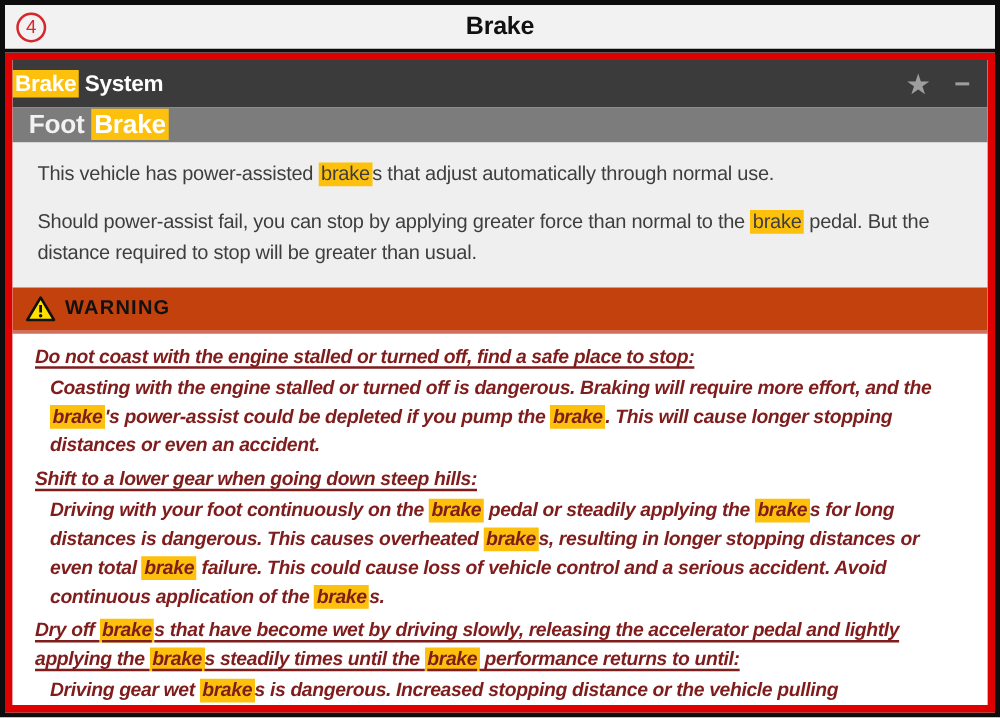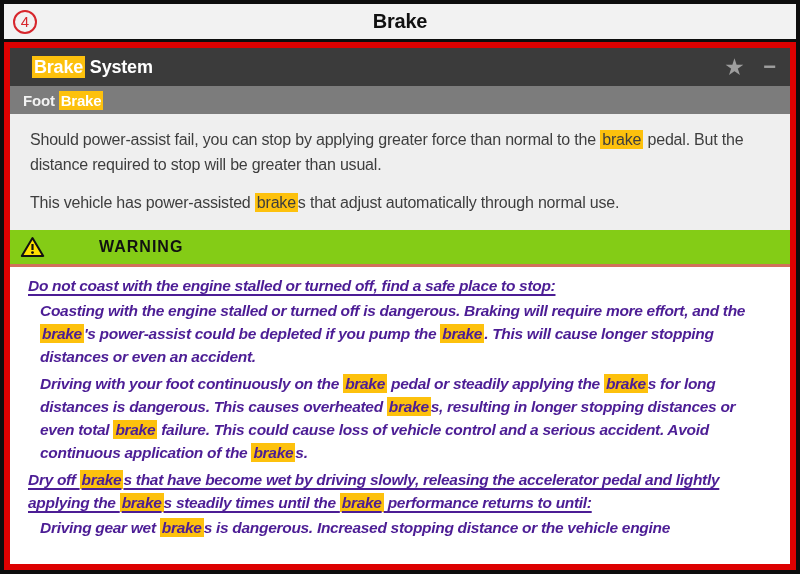--- a/index.html
+++ b/index.html
@@ -35,69 +35,68 @@
     border:6px solid #dd0101;
     background:#fff;
     display:flex; flex-direction:column;
     overflow:hidden;
   }
 
   .panel-header {
     flex:0 0 38px;
     background:#3b3b3b;
     display:flex; align-items:center;
-    padding:0 14px 0 22px;
+    padding:0 14px 0 0;
     color:#fff; font-size:18px; font-weight:bold;
     letter-spacing:-0.2px;
   }
   .panel-header .title-segs { flex:1 1 auto; }
   .icon-btn { color:#9e9e9e; margin-left:20px; cursor:default; }
   .star { font-size:20px; }
   .minus { font-size:22px; font-weight:bold; line-height:10px; }
 
   .panel-subheader {
     flex:0 0 28px;
     background:#7c7c7c;
     display:flex; align-items:center;
     padding:0 13px;
-    color:#f2f2f2; font-size:15px; font-weight:bold;
+    color:#f2f2f2; font-size:21px; font-weight:bold;
     letter-spacing:-0.2px;
   }
 
   
   .hl { background:#fdc10d; padding:1px 2px; }
   .panel-header .hl, .panel-subheader .hl { color:#fff; }
 
   
   .intro {
     background:#efefef;
     padding:13px 20px 15px 20px;
     color:#3e3e3e; font-size:16px; letter-spacing:-0.2px;
   }
   .intro p { line-height:25px; margin:0 0 13px 0; }
   .intro p:last-child { margin-bottom:0; }
 
   
   .warning-bar {
     flex:0 0 37px;
-    background:#84cc16;
+    background:#c2410c;
     border-bottom:3px solid #d2705b;
     display:flex; align-items:center;
     padding:0 10px;
-    gap:47px;
   }
   .warning-bar svg { flex:0 0 auto; margin-right:7px; }
   .warning-label { font-size:16px; font-weight:bold; color:#111; letter-spacing:1px; }
 
   
   .warning-body {
     flex:1 1 auto; overflow:hidden;
     background:#fff;
     padding:5px 10px 0 18px;
-    color:#4c1d95;
+    color:#7f1d1d;
     font-size:15.5px; font-weight:bold; font-style:italic;
     letter-spacing:-0.3px;
   }
   .warning-body h3 {
     font-size:15.5px; line-height:23px; font-weight:bold;
     text-decoration:underline;
     text-decoration-thickness:1.5px;
     text-underline-offset:3px;
     margin:2px 0;
   }
@@ -119,35 +118,36 @@
       <span class="title-segs"><span class="hl">Brake</span><span> System</span></span>
       <span class="icon-btn star">★</span>
       <span class="icon-btn minus">−</span>
     </div>
 
     <div class="panel-subheader">
       <span><span>Foot </span><span class="hl">Brake</span></span>
     </div>
 
     <div class="intro">
+      <p><span>This vehicle has power-assisted </span><span class="hl">brake</span><span>s that adjust automatically through normal use.</span></p>
       <p><span>Should power-assist fail, you can stop by applying greater force than normal to the </span><span class="hl">brake</span><span> pedal. But the distance required to stop will be greater than usual.</span></p>
-      <p><span>This vehicle has power-assisted </span><span class="hl">brake</span><span>s that adjust automatically through normal use.</span></p>
     </div>
 
     <div class="warning-bar">
       <svg width="25" height="22" viewBox="0 0 25 22">
         <path d="M12.5 2 L23.2 20 L1.8 20 Z" fill="#ffdf00" stroke="#111" stroke-width="2" stroke-linejoin="round"></path>
         <rect x="11.4" y="8" width="2.2" height="6" fill="#111"></rect>
         <circle cx="12.5" cy="16.6" r="1.4" fill="#111"></circle>
       </svg>
       <span class="warning-label">WARNING</span>
     </div>
 
     <div class="warning-body">
       <h3><span>Do not coast with the engine stalled or turned off, find a safe place to stop:</span></h3>
       <p><span>Coasting with the engine stalled or turned off is dangerous. Braking will require more effort, and the </span><span class="hl">brake</span><span>'s power-assist could be depleted if you pump the </span><span class="hl">brake</span><span>. This will cause longer stopping distances or even an accident.</span></p>
+      <h3><span>Shift to a lower gear when going down steep hills:</span></h3>
       <p><span>Driving with your foot continuously on the </span><span class="hl">brake</span><span> pedal or steadily applying the </span><span class="hl">brake</span><span>s for long distances is dangerous. This causes overheated </span><span class="hl">brake</span><span>s, resulting in longer stopping distances or even total </span><span class="hl">brake</span><span> failure. This could cause loss of vehicle control and a serious accident. Avoid continuous application of the </span><span class="hl">brake</span><span>s.</span></p>
       <h3><span>Dry off </span><span class="hl">brake</span><span>s that have become wet by driving slowly, releasing the accelerator pedal and lightly applying the </span><span class="hl">brake</span><span>s steadily times until the </span><span class="hl">brake</span><span> performance returns to until:</span></h3>
-      <p><span>Driving gear wet </span><span class="hl">brake</span><span>s is dangerous. Increased stopping distance or the vehicle engine</span></p>
+      <p><span>Driving gear wet </span><span class="hl">brake</span><span>s is dangerous. Increased stopping distance or the vehicle pulling</span></p>
     </div>
 
   </div>
 </div>
 
 </body></html>

